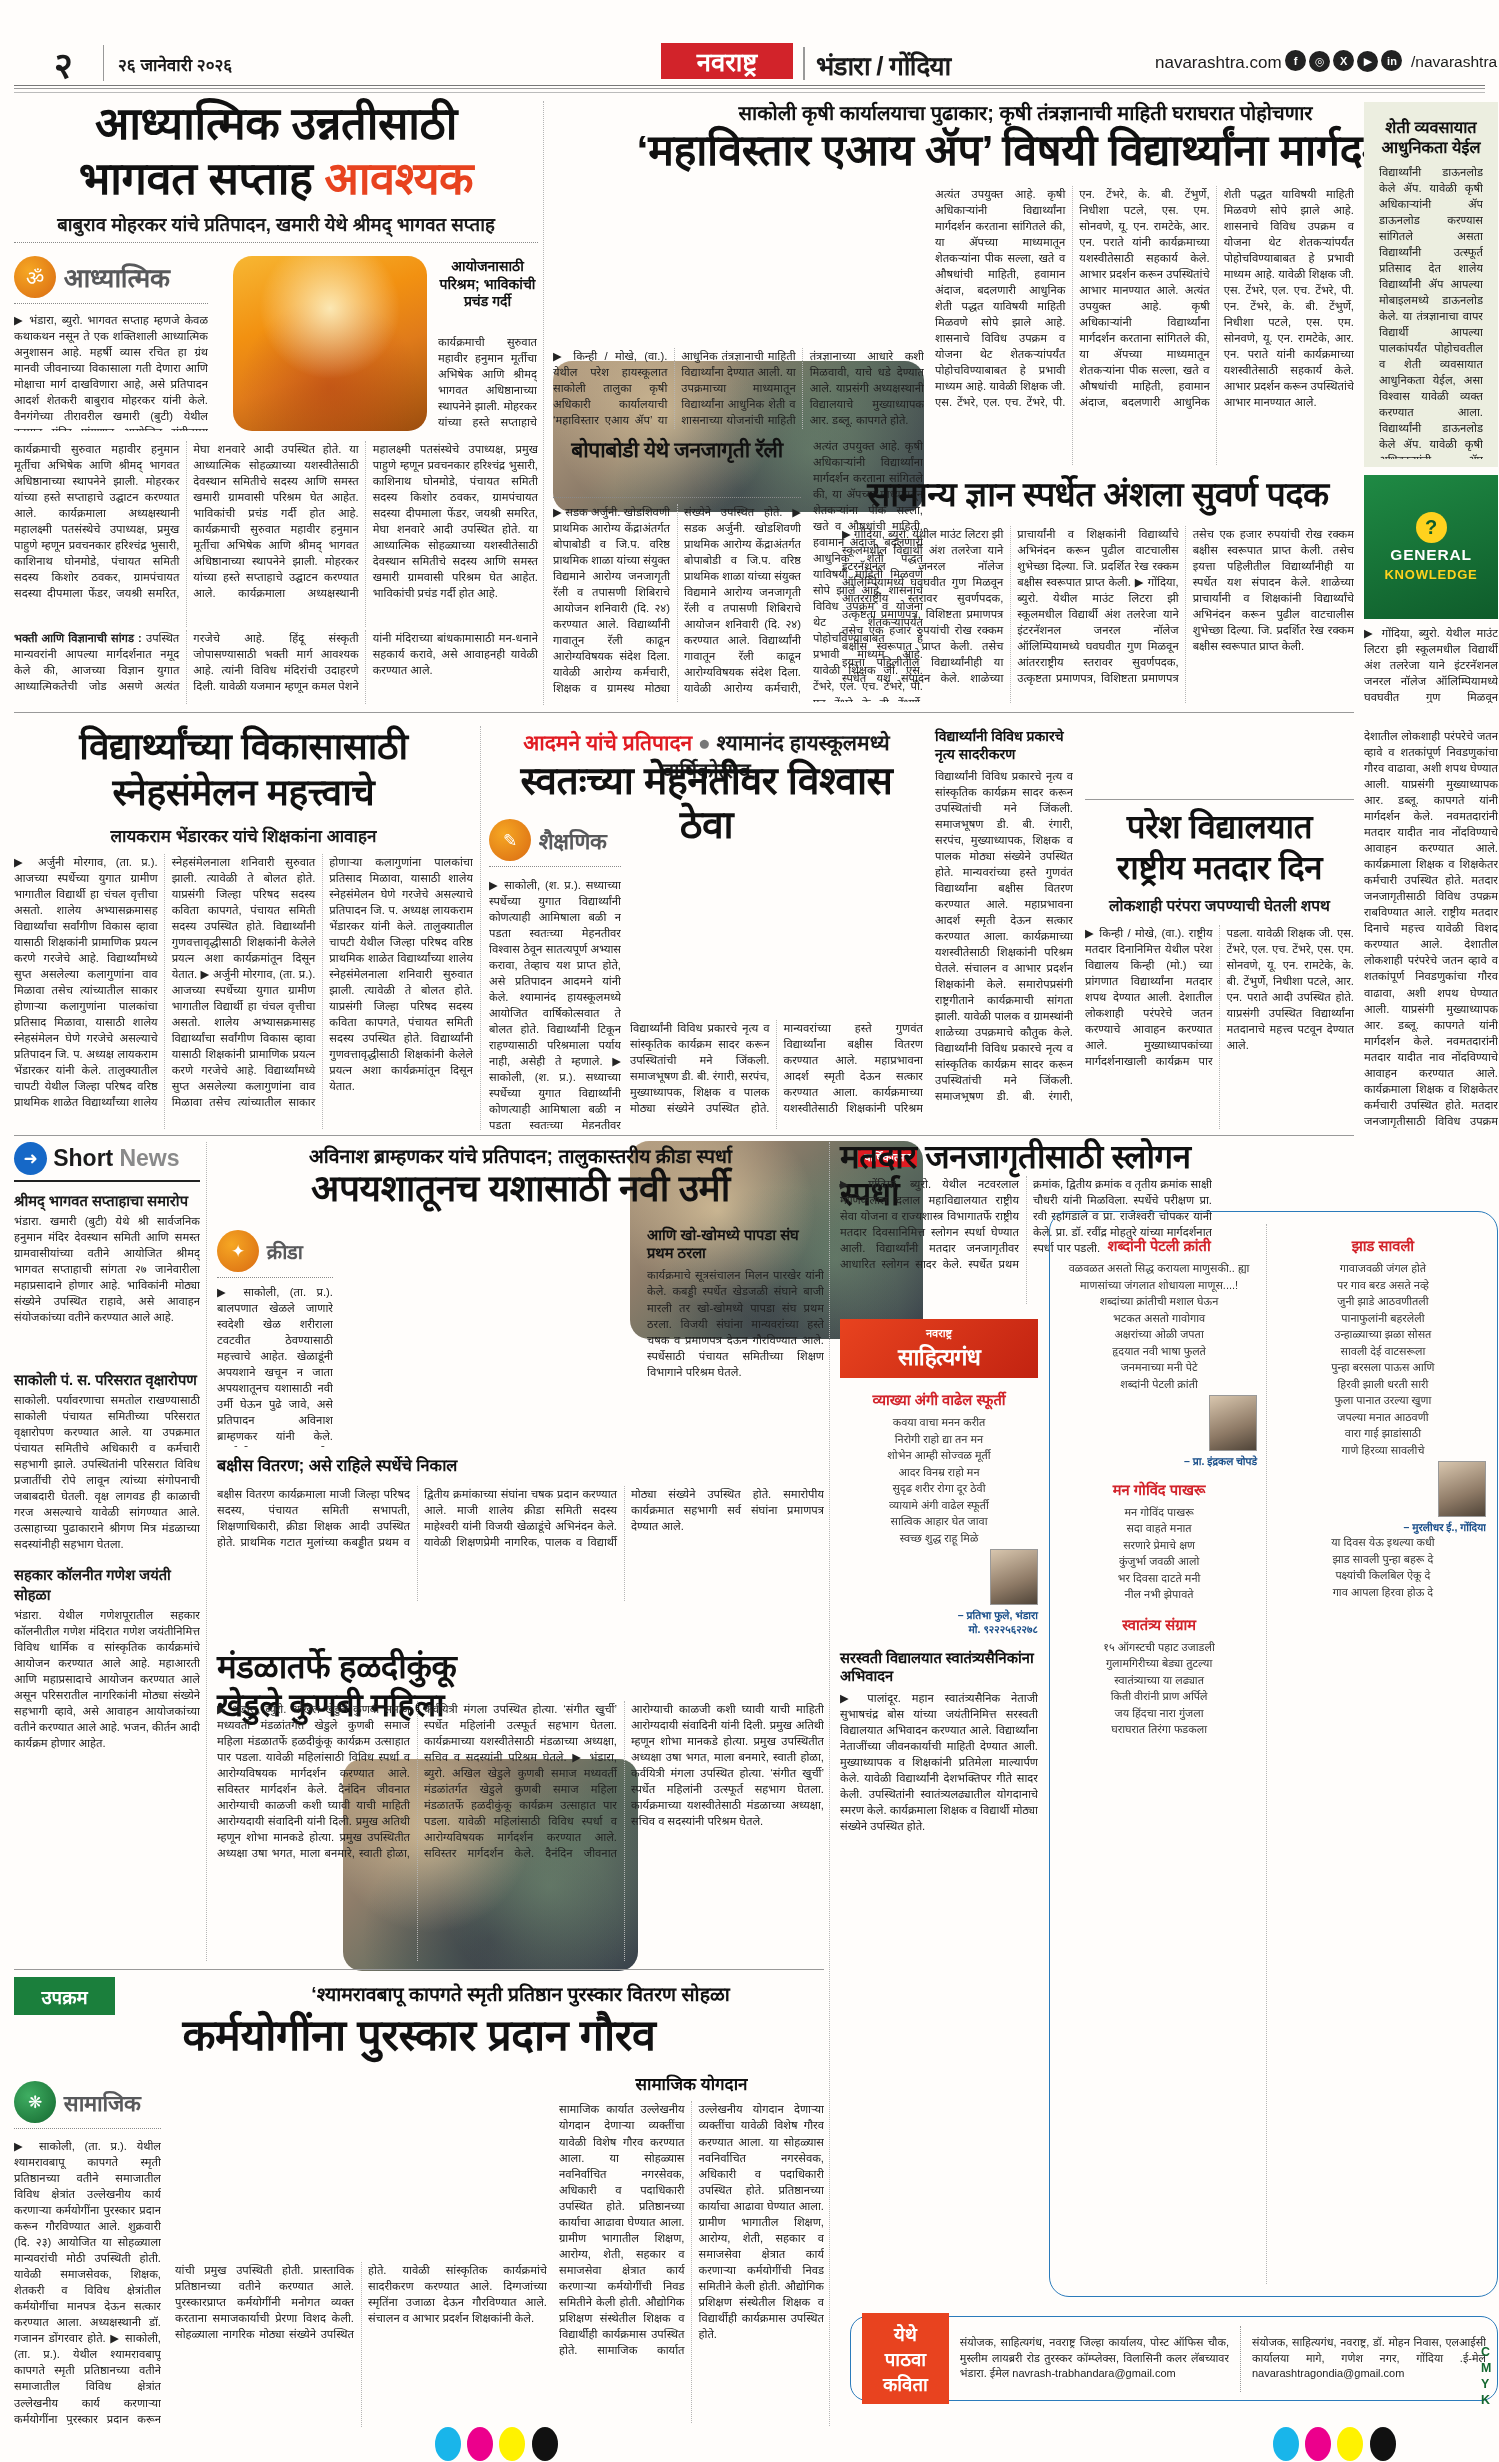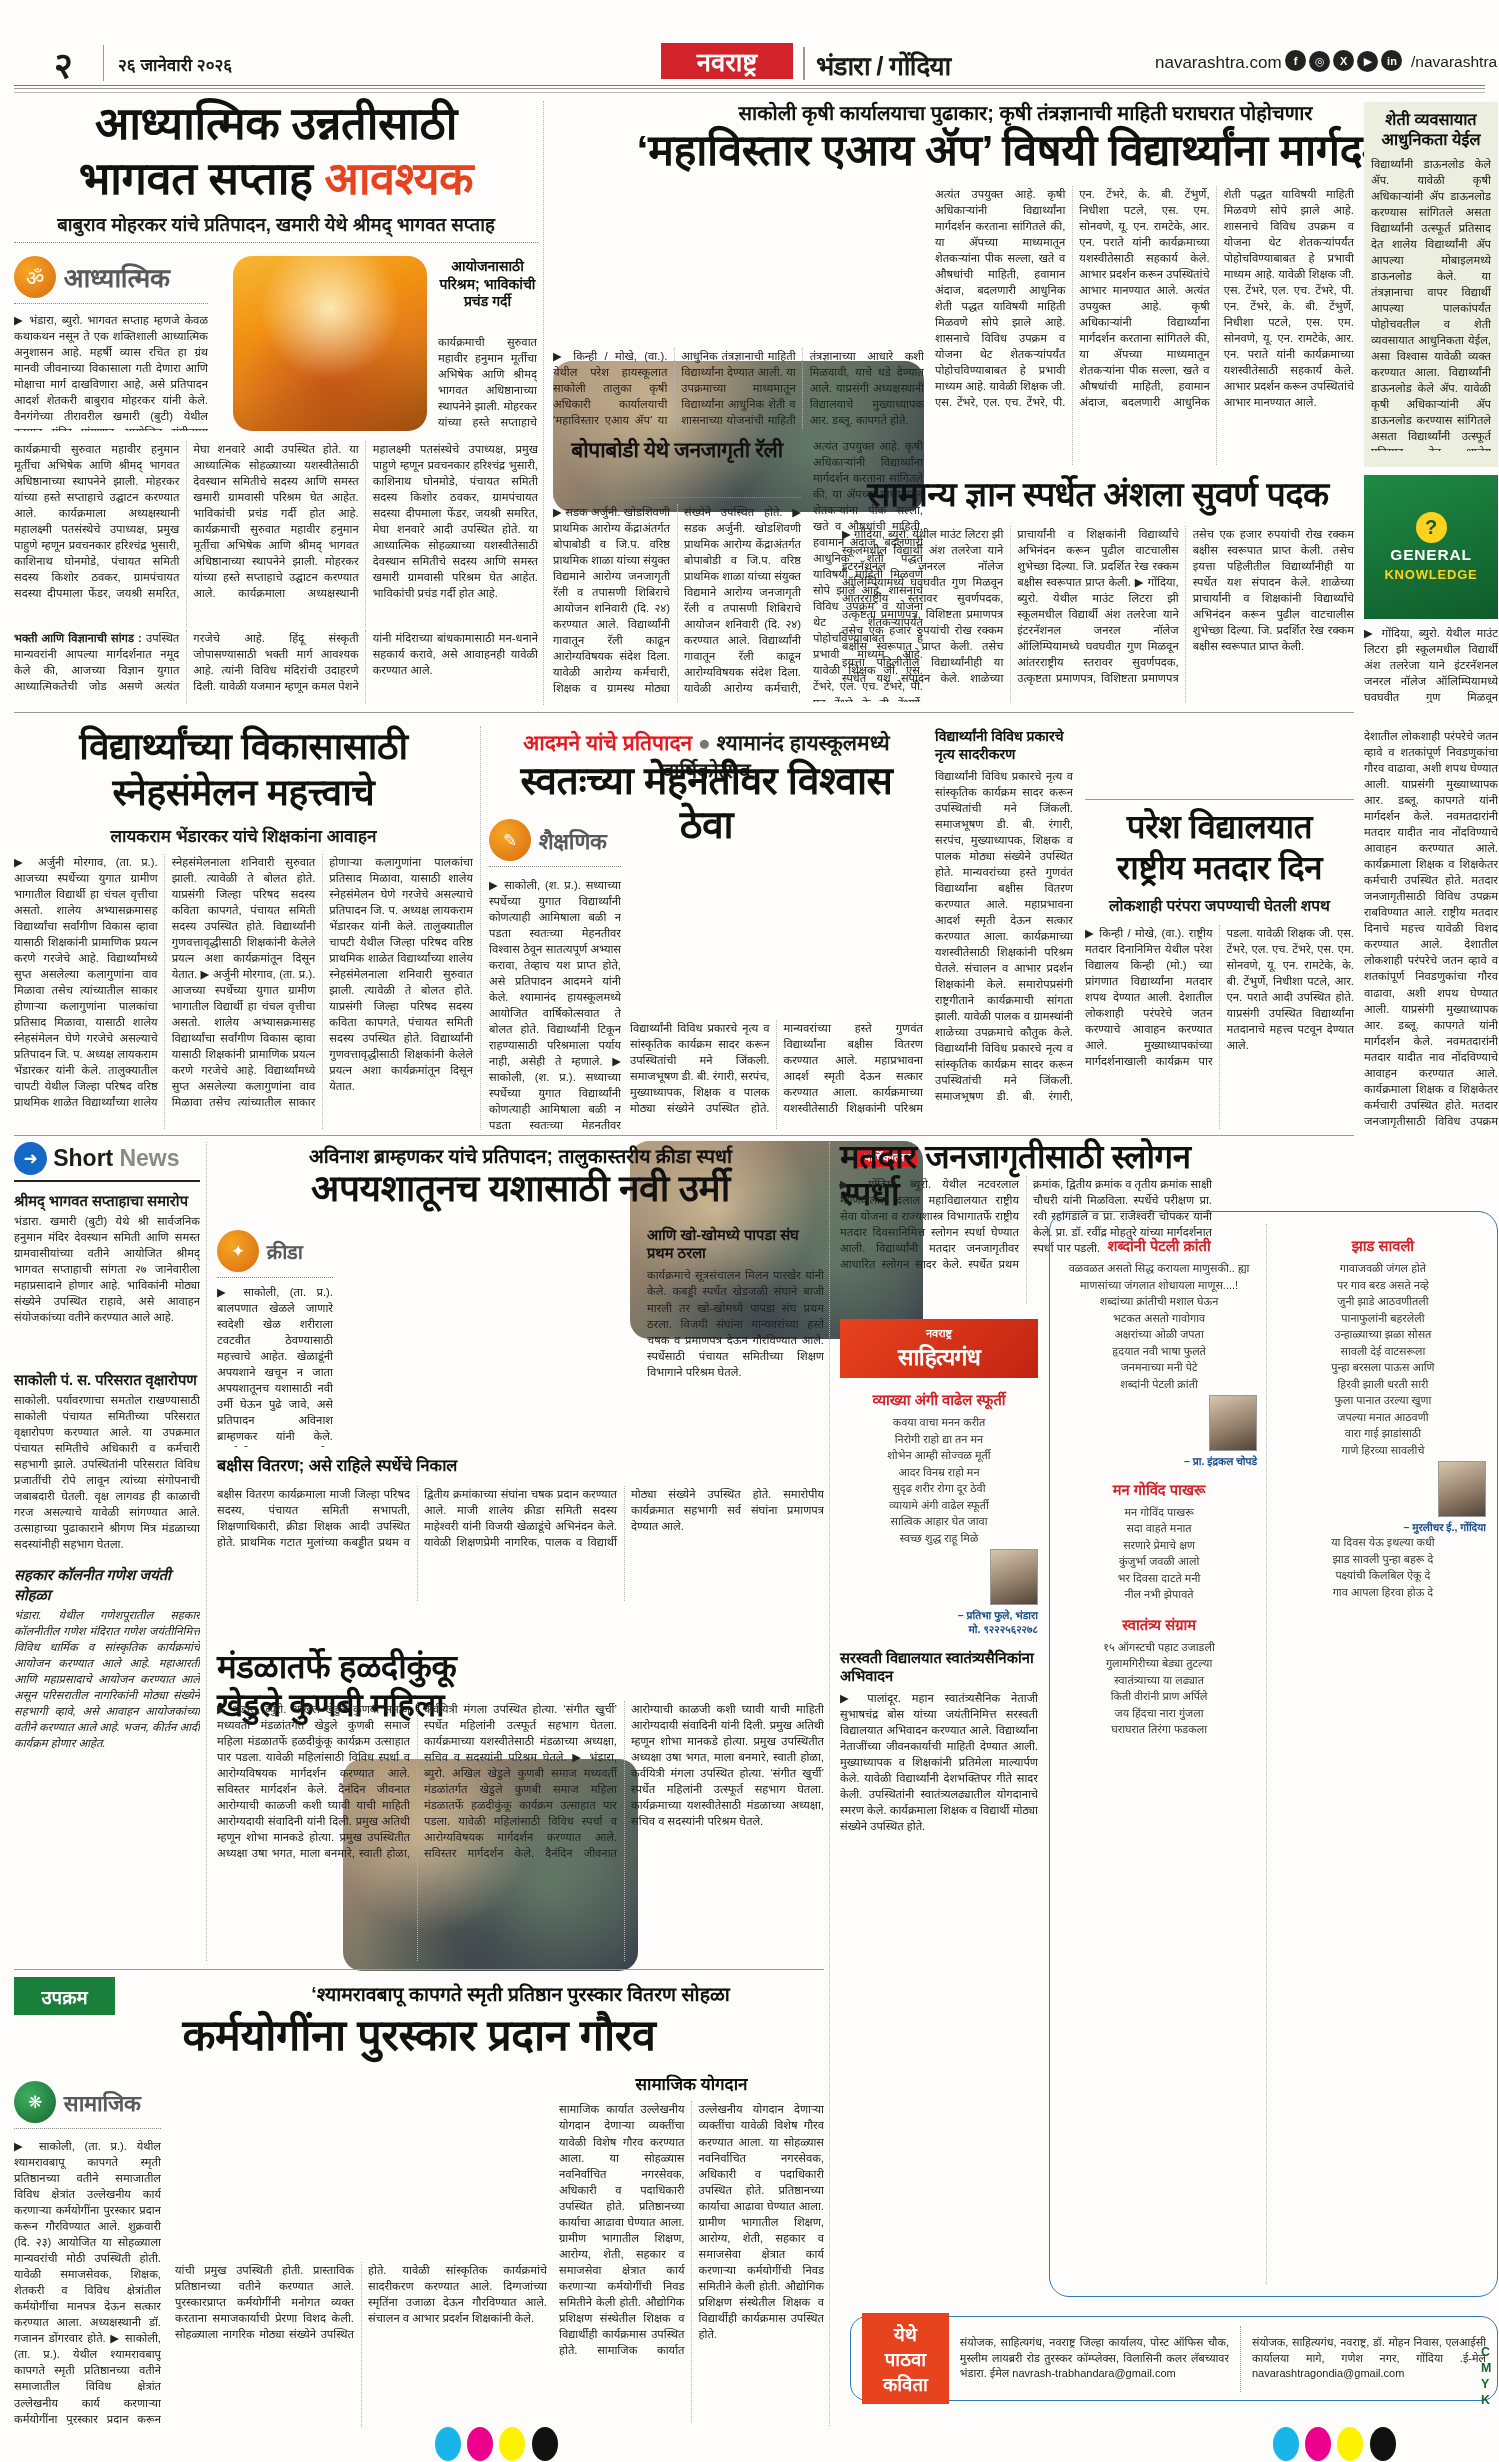--- a/index.html
+++ b/index.html
@@ -89,21 +89,21 @@
   <div class="abs photo" style="left:553px;top:186px;width:371px;height:151px;"></div>
   <div class="abs body-txt j cols3" style="left:553px;top:348px;width:371px;height:81px;">▶ किन्ही / मोखे, (वा.). येथील परेश हायस्कूलात साकोली तालुका कृषी अधिकारी कार्यालयाची ‘महाविस्तार एआय ॲप’ या आधुनिक तंत्रज्ञानाची माहिती विद्यार्थ्यांना देण्यात आली. या उपक्रमाच्या माध्यमातून विद्यार्थ्यांना आधुनिक शेती व शासनाच्या योजनांची माहिती तंत्रज्ञानाच्या आधारे कशी मिळवावी, याचे धडे देण्यात आले. याप्रसंगी अध्यक्षस्थानी विद्यालयाचे मुख्याध्यापक आर. डब्लू. कापगते होते.</div>
 
   <div class="abs hl ctr" style="left:553px;top:438px;width:248px;font-size:21px;">बोपाबोडी येथे जनजागृती रॅली</div>
   <div class="abs dotrule" style="left:553px;top:497px;width:248px;"></div>
   <div class="abs body-txt j cols2" style="left:553px;top:504px;width:248px;height:198px;">▶ सडक अर्जुनी. खोडशिवणी प्राथमिक आरोग्य केंद्राअंतर्गत बोपाबोडी व जि.प. वरिष्ठ प्राथमिक शाळा यांच्या संयुक्त विद्यमाने आरोग्य जनजागृती रॅली व तपासणी शिबिराचे आयोजन शनिवारी (दि. २४) करण्यात आले. विद्यार्थ्यांनी गावातून रॅली काढून आरोग्यविषयक संदेश दिला. यावेळी आरोग्य कर्मचारी, शिक्षक व ग्रामस्थ मोठ्या संख्येने उपस्थित होते. ▶ सडक अर्जुनी. खोडशिवणी प्राथमिक आरोग्य केंद्राअंतर्गत बोपाबोडी व जि.प. वरिष्ठ प्राथमिक शाळा यांच्या संयुक्त विद्यमाने आरोग्य जनजागृती रॅली व तपासणी शिबिराचे आयोजन शनिवारी (दि. २४) करण्यात आले. विद्यार्थ्यांनी गावातून रॅली काढून आरोग्यविषयक संदेश दिला. यावेळी आरोग्य कर्मचारी, शिक्षक व ग्रामस्थ मोठ्या संख्येने उपस्थित होते.</div>
   <div class="abs body-txt j" style="left:813px;top:438px;width:110px;height:264px;">अत्यंत उपयुक्त आहे. कृषी अधिकाऱ्यांनी विद्यार्थ्यांना मार्गदर्शन करताना सांगितले की, या ॲपच्या माध्यमातून शेतकऱ्यांना पीक सल्ला, खते व औषधांची माहिती, हवामान अंदाज, बदलणारी आधुनिक शेती पद्धत याविषयी माहिती मिळवणे सोपे झाले आहे. शासनाचे विविध उपक्रम व योजना थेट शेतकऱ्यांपर्यंत पोहोचविण्याबाबत हे प्रभावी माध्यम आहे. यावेळी शिक्षक जी. एस. टेंभरे, एल. एच. टेंभरे, पी. एन. टेंभरे, के. बी. टेंभुर्णे, निधीशा पटले, एस. एम. सोनवणे, यू. एन. रामटेके, आर. एन. पराते यांनी कार्यक्रमाच्या यशस्वीतेसाठी सहकार्य केले. आभार प्रदर्शन करून उपस्थितांचे आभार मानण्यात आले.</div>
 
   <div class="abs body-txt j cols3" style="left:935px;top:186px;width:419px;height:279px;">अत्यंत उपयुक्त आहे. कृषी अधिकाऱ्यांनी विद्यार्थ्यांना मार्गदर्शन करताना सांगितले की, या ॲपच्या माध्यमातून शेतकऱ्यांना पीक सल्ला, खते व औषधांची माहिती, हवामान अंदाज, बदलणारी आधुनिक शेती पद्धत याविषयी माहिती मिळवणे सोपे झाले आहे. शासनाचे विविध उपक्रम व योजना थेट शेतकऱ्यांपर्यंत पोहोचविण्याबाबत हे प्रभावी माध्यम आहे. यावेळी शिक्षक जी. एस. टेंभरे, एल. एच. टेंभरे, पी. एन. टेंभरे, के. बी. टेंभुर्णे, निधीशा पटले, एस. एम. सोनवणे, यू. एन. रामटेके, आर. एन. पराते यांनी कार्यक्रमाच्या यशस्वीतेसाठी सहकार्य केले. आभार प्रदर्शन करून उपस्थितांचे आभार मानण्यात आले. अत्यंत उपयुक्त आहे. कृषी अधिकाऱ्यांनी विद्यार्थ्यांना मार्गदर्शन करताना सांगितले की, या ॲपच्या माध्यमातून शेतकऱ्यांना पीक सल्ला, खते व औषधांची माहिती, हवामान अंदाज, बदलणारी आधुनिक शेती पद्धत याविषयी माहिती मिळवणे सोपे झाले आहे. शासनाचे विविध उपक्रम व योजना थेट शेतकऱ्यांपर्यंत पोहोचविण्याबाबत हे प्रभावी माध्यम आहे. यावेळी शिक्षक जी. एस. टेंभरे, एल. एच. टेंभरे, पी. एन. टेंभरे, के. बी. टेंभुर्णे, निधीशा पटले, एस. एम. सोनवणे, यू. एन. रामटेके, आर. एन. पराते यांनी कार्यक्रमाच्या यशस्वीतेसाठी सहकार्य केले. आभार प्रदर्शन करून उपस्थितांचे आभार मानण्यात आले.</div>
 
-  <div class="abs" style="left:1364px;top:102px;width:134px;height:365px;background:var(--boxbg);padding:7px;">
+  <div class="abs" style="left:1364px;top:102px;width:134px;height:365px;background:var(--boxbg);padding:15px;">
     <div class="bold-sub ctr" style="font-size:16.3px;">शेती व्यवसायात आधुनिकता येईल</div>
     <div class="body-txt j" style="margin-top:6.2px;height:295px;">विद्यार्थ्यांनी डाऊनलोड केले ॲप. यावेळी कृषी अधिकाऱ्यांनी ॲप डाऊनलोड करण्यास सांगितले असता विद्यार्थ्यांनी उत्स्फूर्त प्रतिसाद देत शालेय विद्यार्थ्यांनी ॲप आपल्या मोबाइलमध्ये डाऊनलोड केले. या तंत्रज्ञानाचा वापर विद्यार्थी आपल्या पालकांपर्यंत पोहोचवतील व शेती व्यवसायात आधुनिकता येईल, असा विश्वास यावेळी व्यक्त करण्यात आला. विद्यार्थ्यांनी डाऊनलोड केले ॲप. यावेळी कृषी अधिकाऱ्यांनी ॲप डाऊनलोड करण्यास सांगितले असता विद्यार्थ्यांनी उत्स्फूर्त प्रतिसाद देत शालेय विद्यार्थ्यांनी ॲप आपल्या मोबाइलमध्ये डाऊनलोड केले. या तंत्रज्ञानाचा वापर विद्यार्थी आपल्या पालकांपर्यंत पोहोचवतील व शेती व्यवसायात आधुनिकता येईल, असा विश्वास यावेळी व्यक्त करण्यात आला.</div>
   </div>
 
   <div class="abs hl ctr" style="left:842px;top:475px;width:512px;font-size:34px;">सामान्य ज्ञान स्पर्धेत अंशला सुवर्ण पदक</div>
   <div class="abs body-txt j cols3" style="left:842px;top:526px;width:512px;height:177px;">▶ गोंदिया, ब्युरो. येथील माउंट लिटरा झी स्कूलमधील विद्यार्थी अंश तलरेजा याने इंटरनॅशनल जनरल नॉलेज ऑलिम्पियामध्ये घवघवीत गुण मिळवून आंतरराष्ट्रीय स्तरावर सुवर्णपदक, उत्कृष्टता प्रमाणपत्र, विशिष्टता प्रमाणपत्र तसेच एक हजार रुपयांची रोख रक्कम बक्षीस स्वरूपात प्राप्त केली. तसेच इयत्ता पहिलीतील विद्यार्थ्यांनीही या स्पर्धेत यश संपादन केले. शाळेच्या प्राचार्यांनी व शिक्षकांनी विद्यार्थ्यांचे अभिनंदन करून पुढील वाटचालीस शुभेच्छा दिल्या. जि. प्रदर्शित रेख रक्कम बक्षीस स्वरूपात प्राप्त केली. ▶ गोंदिया, ब्युरो. येथील माउंट लिटरा झी स्कूलमधील विद्यार्थी अंश तलरेजा याने इंटरनॅशनल जनरल नॉलेज ऑलिम्पियामध्ये घवघवीत गुण मिळवून आंतरराष्ट्रीय स्तरावर सुवर्णपदक, उत्कृष्टता प्रमाणपत्र, विशिष्टता प्रमाणपत्र तसेच एक हजार रुपयांची रोख रक्कम बक्षीस स्वरूपात प्राप्त केली. तसेच इयत्ता पहिलीतील विद्यार्थ्यांनीही या स्पर्धेत यश संपादन केले. शाळेच्या प्राचार्यांनी व शिक्षकांनी विद्यार्थ्यांचे अभिनंदन करून पुढील वाटचालीस शुभेच्छा दिल्या. जि. प्रदर्शित रेख रक्कम बक्षीस स्वरूपात प्राप्त केली.</div>
   <div class="abs" style="left:1364px;top:475px;width:134px;height:144px;background:linear-gradient(160deg,#1f8a44,#0f5c2b);display:flex;flex-direction:column;align-items:center;justify-content:center;gap:3.1px;">
     <div style="width:31px;height:31px;border-radius:50%;background:#ffd21e;color:#0f5c2b;display:flex;align-items:center;justify-content:center;font-size:20px;font-weight:bold;">?</div>
     <div style="color:#fff;font-weight:bold;font-size:15.5px;letter-spacing:0.8px;">GENERAL</div>
     <div style="color:#ffd21e;font-weight:bold;font-size:13px;letter-spacing:0.8px;">KNOWLEDGE</div>
@@ -159,21 +159,21 @@
         <div style="margin-bottom:11px;">
           <div style="font-size:14.7px;font-weight:bold;margin-bottom:3.1px;">श्रीमद् भागवत सप्ताहाचा समारोप</div>
           <div class="body-txt j">भंडारा. खमारी (बुटी) येथे श्री सार्वजनिक हनुमान मंदिर देवस्थान समिती आणि समस्त ग्रामवासीयांच्या वतीने आयोजित श्रीमद् भागवत सप्ताहाची सांगता २७ जानेवारीला महाप्रसादाने होणार आहे. भाविकांनी मोठ्या संख्येने उपस्थित राहावे, असे आवाहन संयोजकांच्या वतीने करण्यात आले आहे.</div>
         </div>
 
         <div style="margin-bottom:11px;">
           <div style="font-size:14.7px;font-weight:bold;margin-bottom:3.1px;margin-top:44px;">साकोली पं. स. परिसरात वृक्षारोपण</div>
           <div class="body-txt j">साकोली. पर्यावरणाचा समतोल राखण्यासाठी साकोली पंचायत समितीच्या परिसरात वृक्षारोपण करण्यात आले. या उपक्रमात पंचायत समितीचे अधिकारी व कर्मचारी सहभागी झाले. उपस्थितांनी परिसरात विविध प्रजातींची रोपे लावून त्यांच्या संगोपनाची जबाबदारी घेतली. वृक्ष लागवड ही काळाची गरज असल्याचे यावेळी सांगण्यात आले. उत्साहाच्या पुढाकाराने श्रीगण मित्र मंडळाच्या सदस्यांनीही सहभाग घेतला.</div>
         </div>
 
-        <div style="margin-bottom:26px;font-style:italic;">
+        <div style="margin-bottom:26px;">
           <div style="font-size:14.7px;font-weight:bold;margin-bottom:3.1px;">सहकार कॉलनीत गणेश जयंती सोहळा</div>
           <div class="body-txt j">भंडारा. येथील गणेशपूरातील सहकार कॉलनीतील गणेश मंदिरात गणेश जयंतीनिमित्त विविध धार्मिक व सांस्कृतिक कार्यक्रमांचे आयोजन करण्यात आले आहे. महाआरती आणि महाप्रसादाचे आयोजन करण्यात आले असून परिसरातील नागरिकांनी मोठ्या संख्येने सहभागी व्हावे, असे आवाहन आयोजकांच्या वतीने करण्यात आले आहे. भजन, कीर्तन आदी कार्यक्रम होणार आहेत.</div>
         </div>
       </div>
   </div>
   <div class="abs vdot" style="left:206px;top:1142px;height:819px;"></div>
 
   <div class="abs kicker ctr" style="left:217px;top:1142px;width:607px;font-size:19.4px;">अविनाश ब्राम्हणकर यांचे प्रतिपादन; तालुकास्तरीय क्रीडा स्पर्धा</div>
   <div class="abs hl ctr" style="left:217px;top:1168px;width:607px;font-size:37px;">अपयशातूनच यशासाठी नवी उर्मी</div>
   <div class="abs badge-row" style="left:217px;top:1230px;width:116px;">

